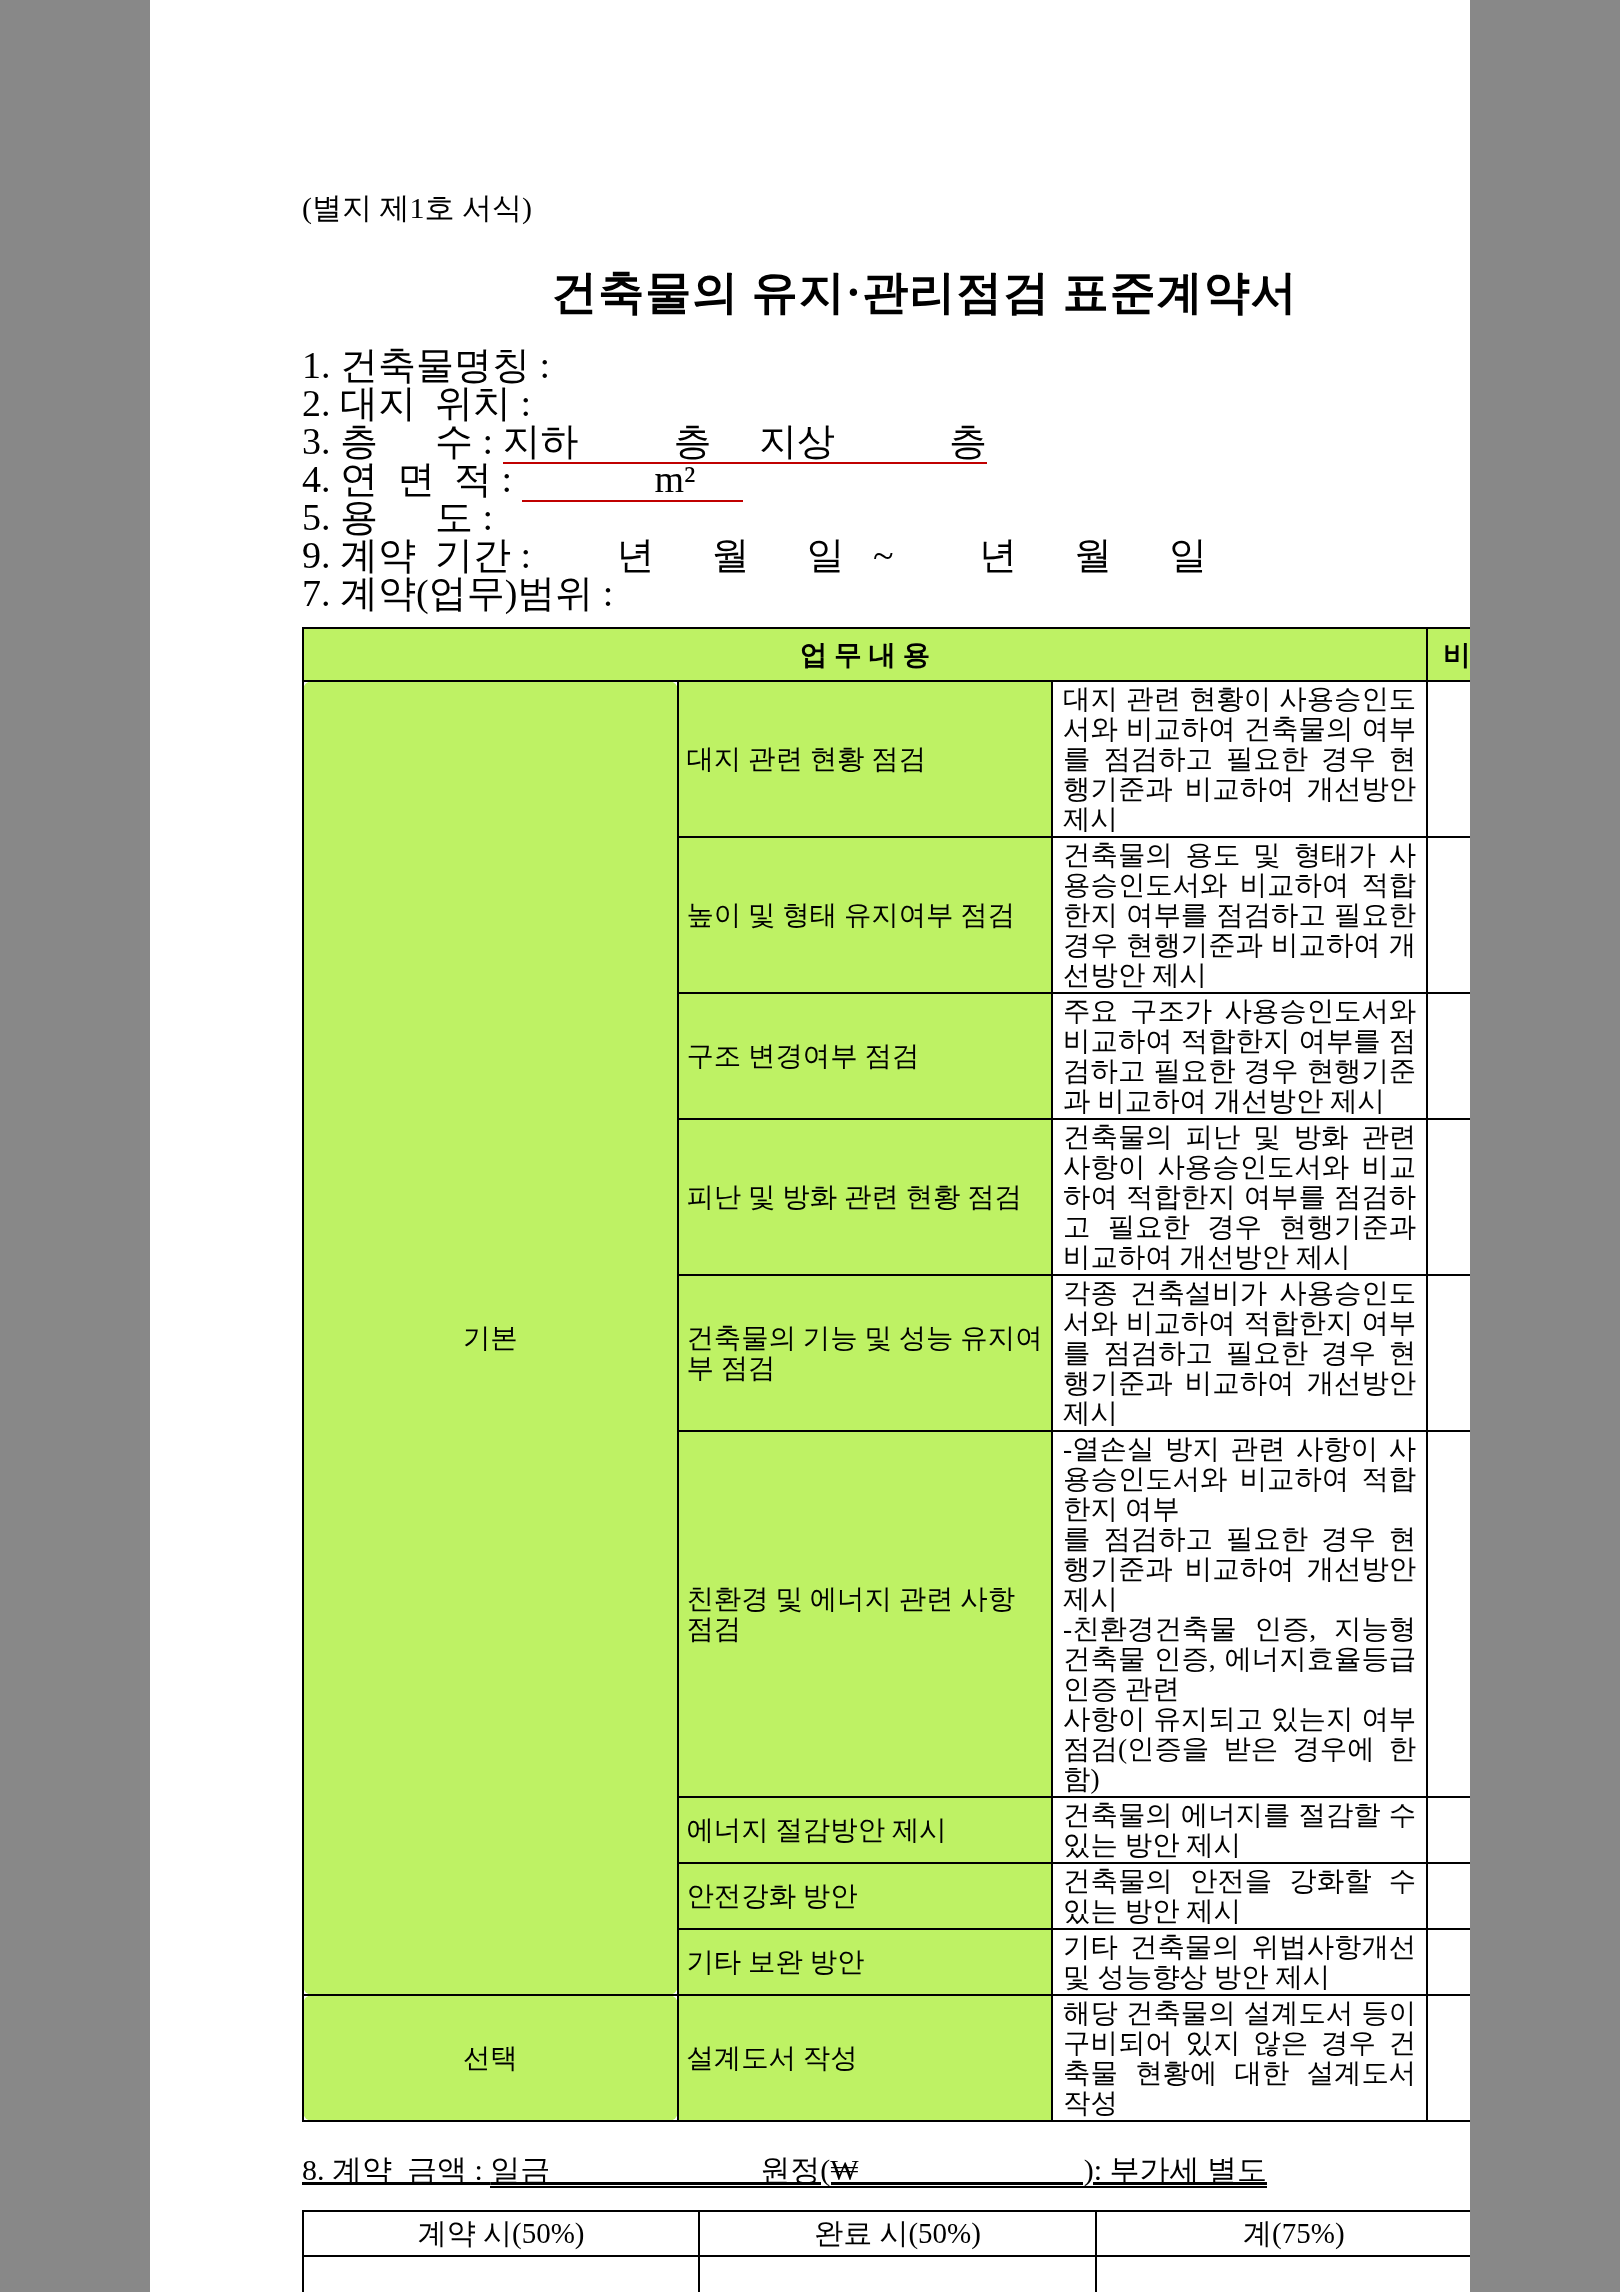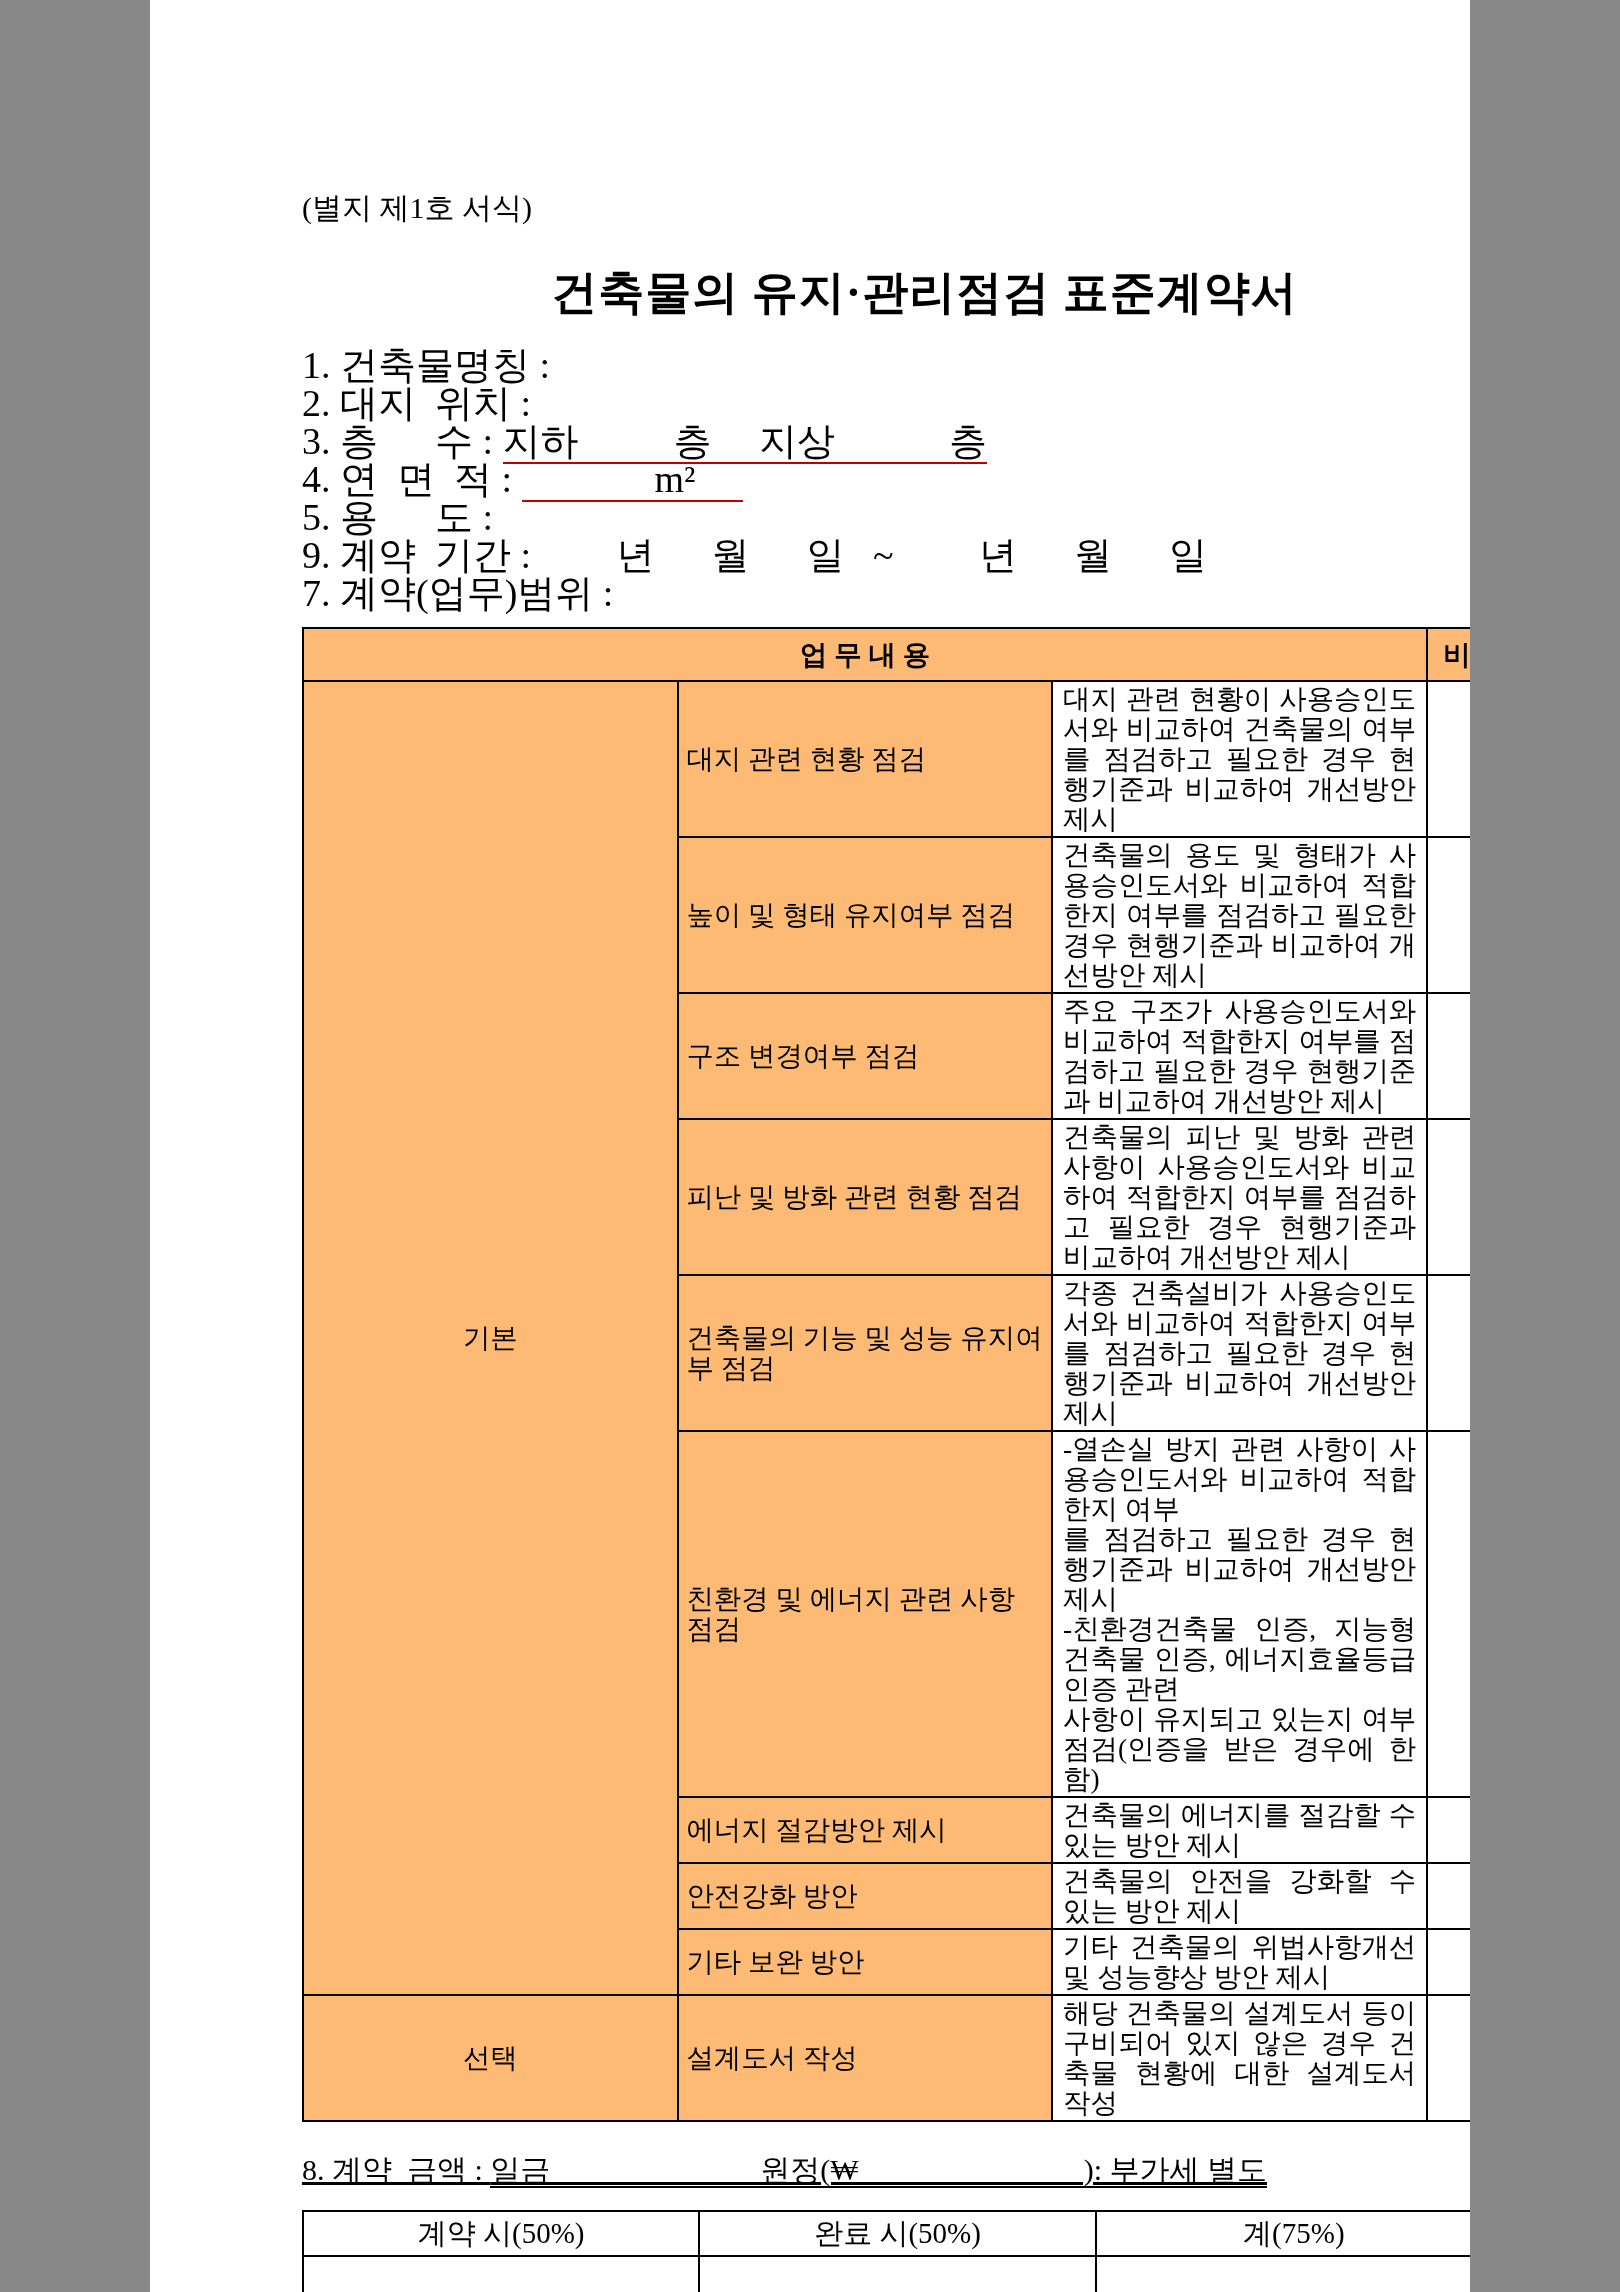--- a/index.html
+++ b/index.html
@@ -15,22 +15,22 @@
 
   .field-list { margin-top:21.6px; font-size:38px; }
   .field-row { line-height:38px; white-space:pre-wrap; }
   .blank-red  { border-bottom:2.9px solid #c00000; white-space:pre-wrap; }
   .blank-black{ border-bottom:2px solid #000; white-space:pre-wrap; }
 
   table { border-collapse:collapse; table-layout:fixed; }
   .work-table { margin-top:15.7px; width:1220px; border:2px solid #000; font-size:27.4px; }
   .work-table td, .work-table th { border:2px solid #000; vertical-align:middle; }
   .work-table th { font-weight:bold; }
-  .yellow { background:#fdba74;font-family:Liberation Serif, serif; }
-  .col-group  { width:73px;  text-align:center; }
+  .yellow { background:#bef264;font-family:Liberation Serif, serif; }
+  .col-group  { width:73px;  text-align:center;border-radius:9px; }
   .col-label  { width:277px; padding:2px 7.8px; line-height:30px; word-break:break-all; }
   .col-content{ width:776px; padding:2px 9.8px; line-height:30px; word-break:break-all;
                 text-align:justify; white-space:pre-line; }
   .col-note   { width:94px; text-align:center; }
   .hdr-row { height:53px; }
   .r2 { height:63px; } .r4 { height:127px; } .r1 { height:32px; }
 
   .sec8 { margin-top:27.4px; font-size:30px; white-space:pre-wrap;text-decoration:underline; }
 
   .pay-table { margin-top:19.6px; width:1191px; border:2px solid #000; font-size:29px; }

